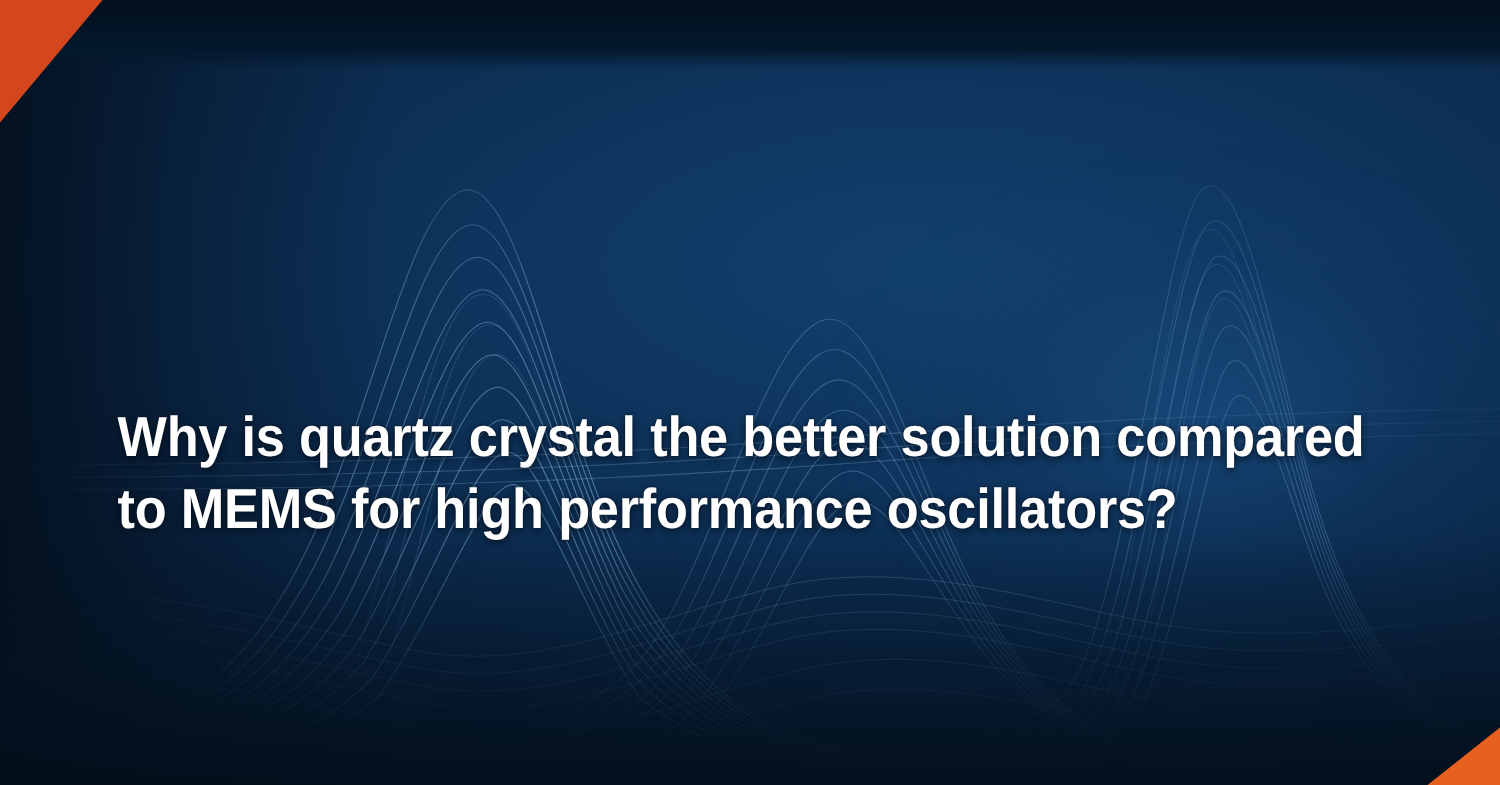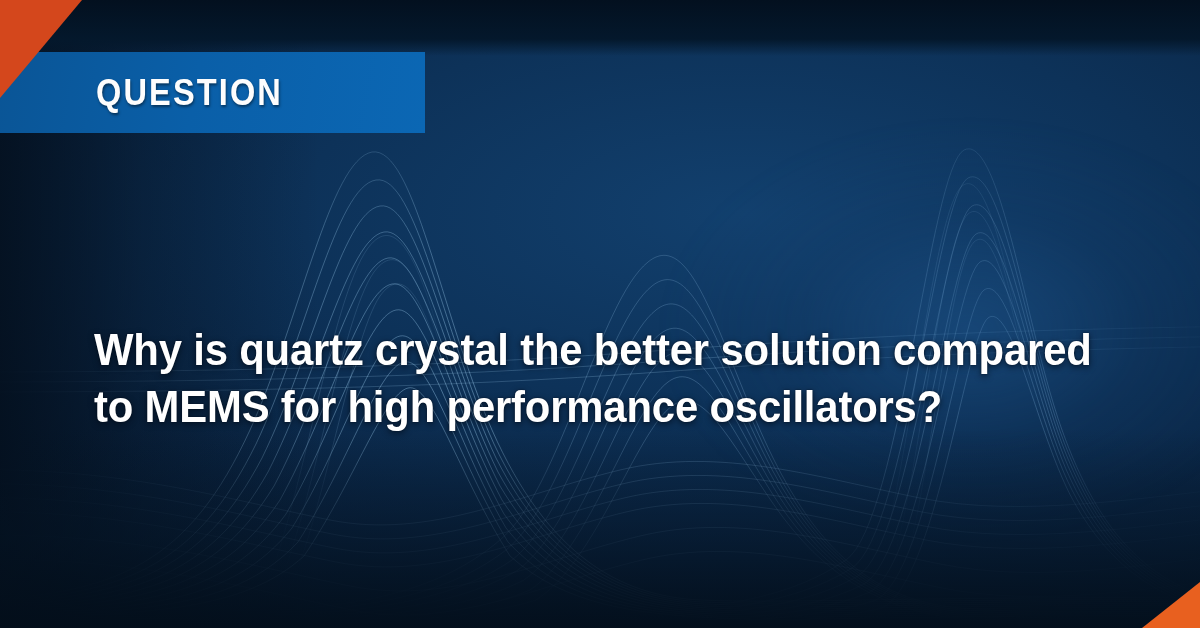--- a/index.html
+++ b/index.html
@@ -206,23 +206,20 @@
         </g>
       </g>
     </svg>
   </div>
 
   <div class="bg-rightglow"></div>
   <div class="bg-leftdark"></div>
   <div class="bg-bottomdark"></div>
   <div class="bg-topdark"></div>
 
-  <div class="label-banner">
-    <span class="label-text">QUESTION</span>
-  </div>
 
   <div class="corner-tl"></div>
   <div class="corner-br"></div>
 
   <div class="headline">
     <span class="line">Why is quartz crystal the better solution compared</span>
     <span class="line">to MEMS for high performance oscillators?</span>
   </div>
 
 </div>

